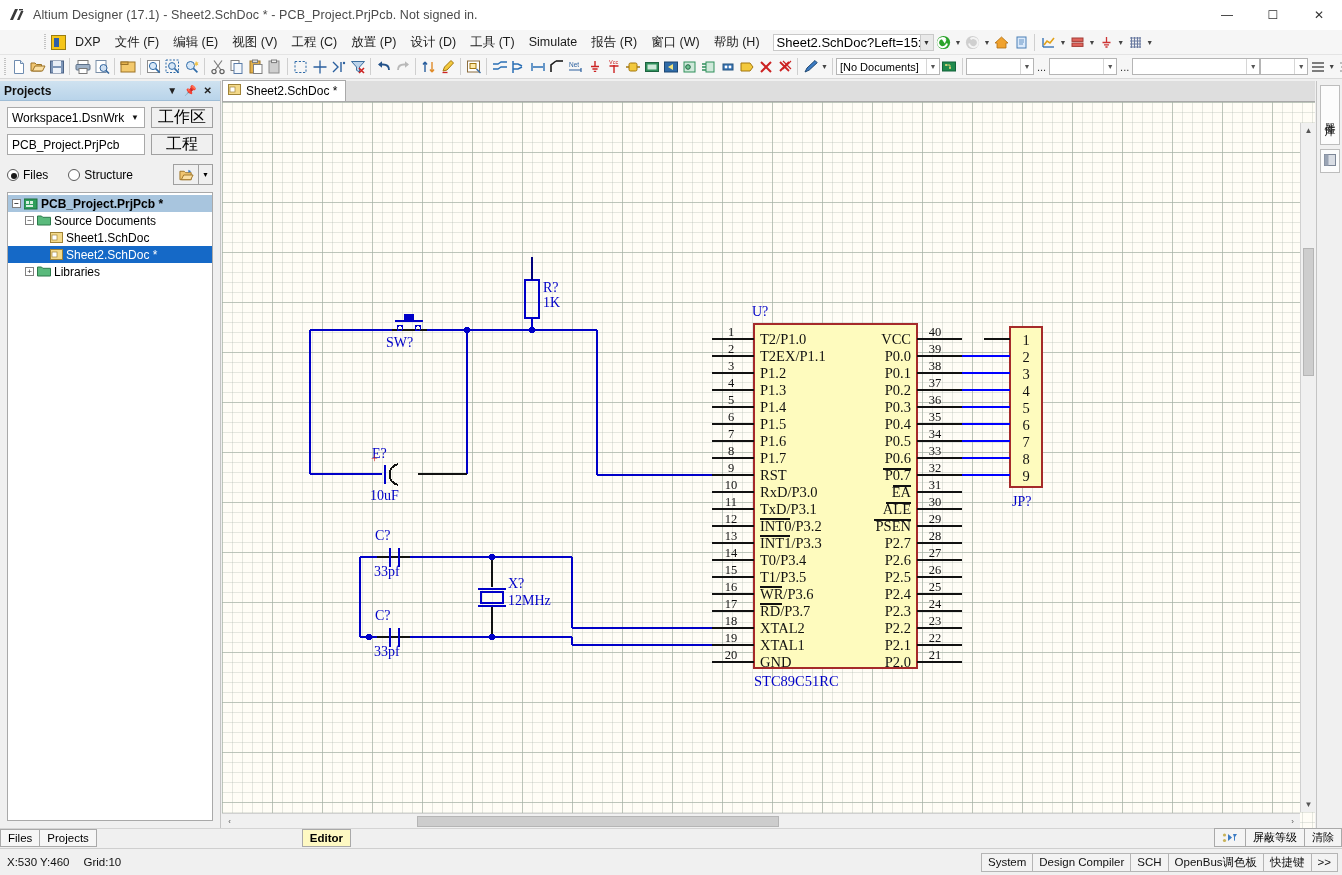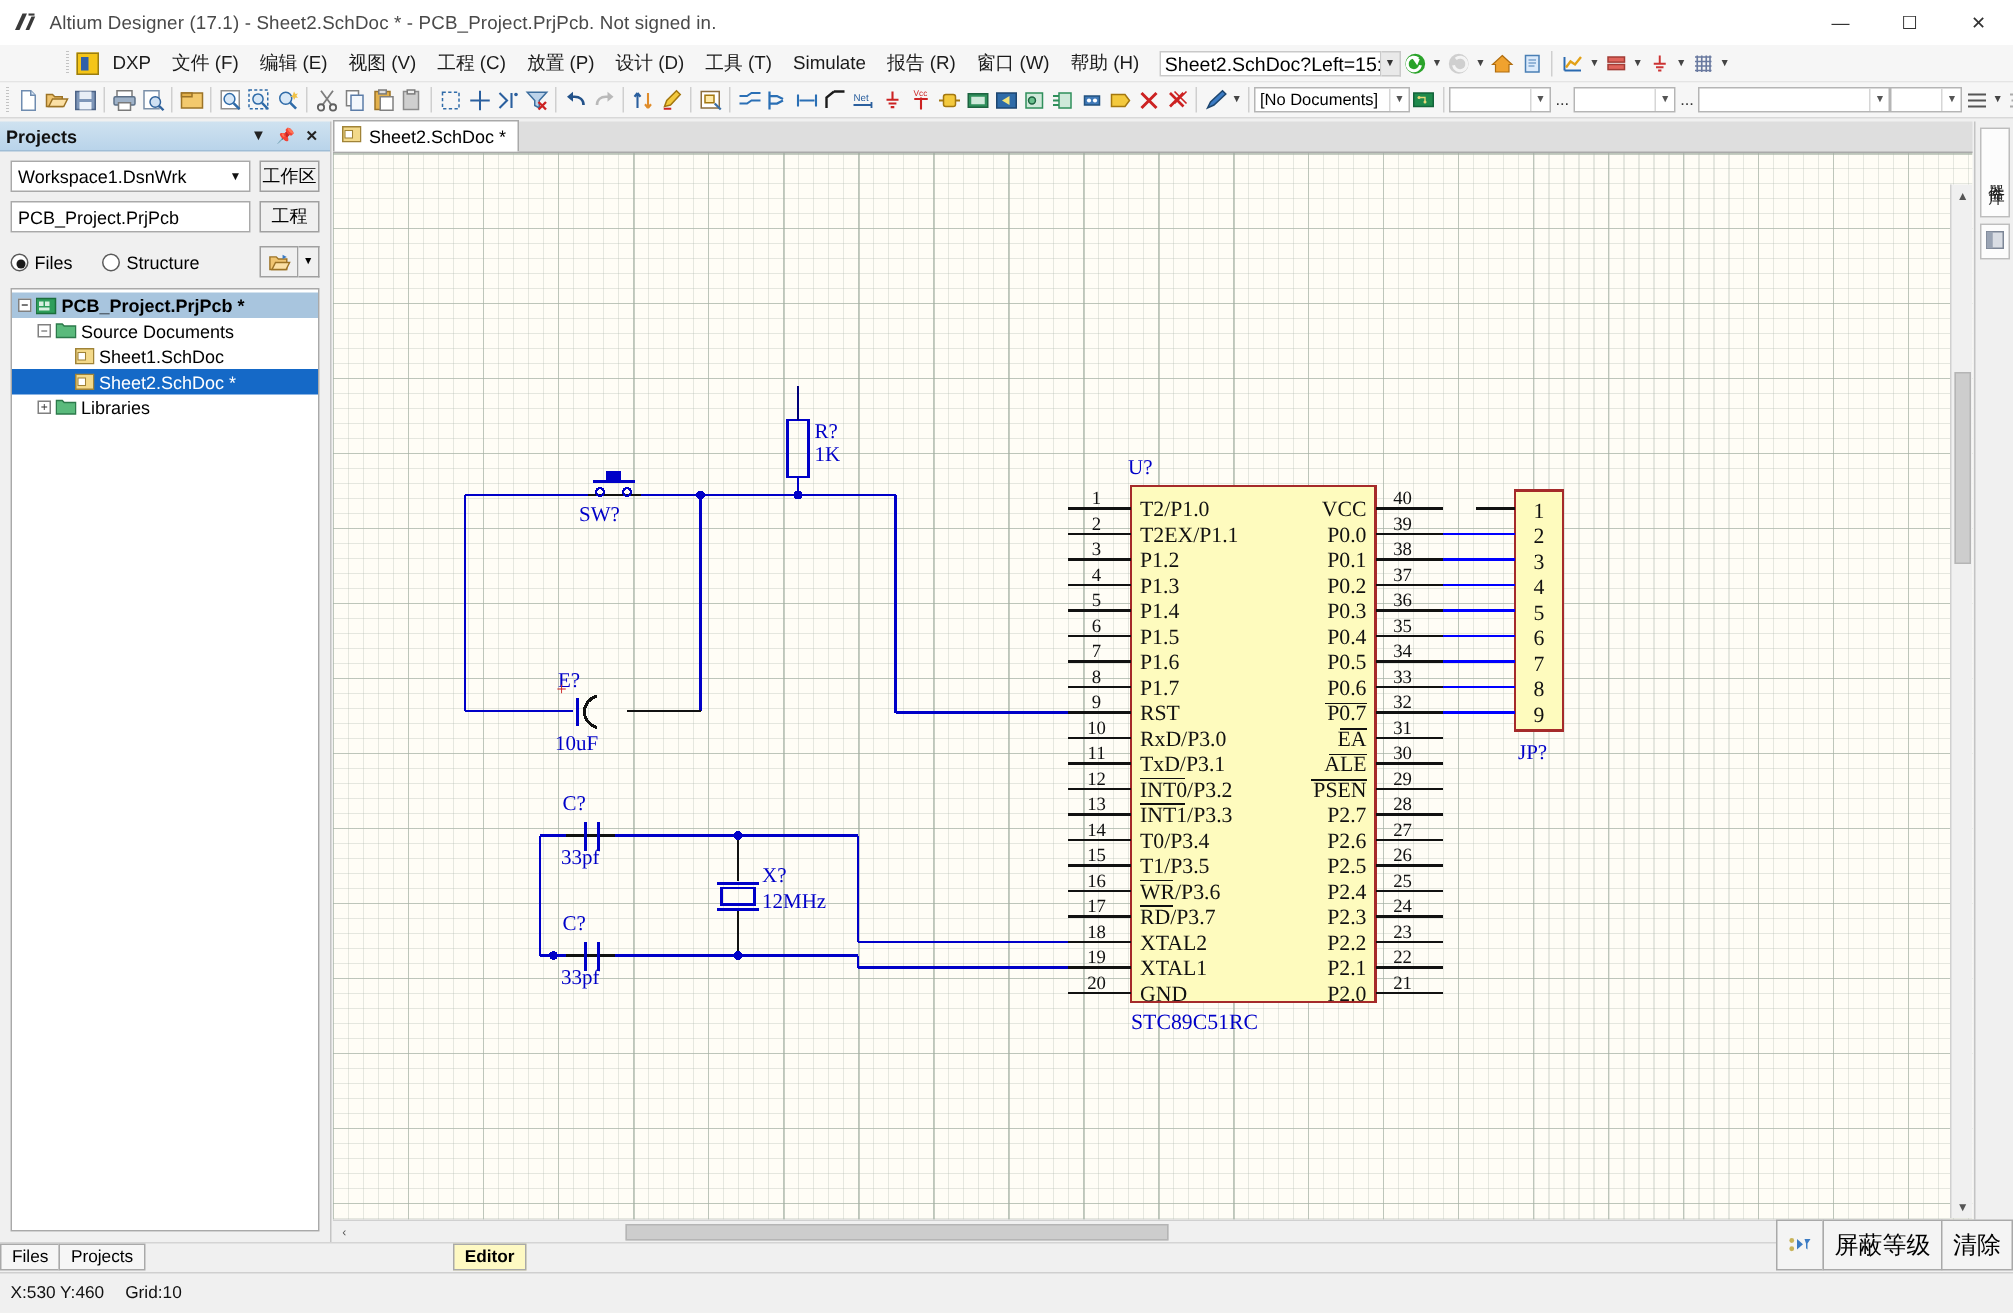--- a/index.html
+++ b/index.html
@@ -120,22 +120,22 @@
   .ddl {
     flex: 1; height: 21px; background: #fff; border: 1px solid #a9a9a9;
     display: flex; align-items: center; padding-left: 4px; font-size: 12px;
   }
   .ddl .arw { margin-left: auto; padding-right: 5px; font-size: 8px; color: #111; }
   .txtbox {
     flex: 1; height: 21px; background: #fff; border: 1px solid #a9a9a9;
     display: flex; align-items: center; padding-left: 4px; font-size: 12px;
   }
   .btn-cn {
-    width: 40px; height: 21px; background: #f0f0f0; border: 1px solid #a0a0a0;
-    display: flex; align-items: center; justify-content: center; font-size: 12px;
+    width: 62px; height: 21px; background: #f0f0f0; border: 1px solid #a0a0a0;
+    display: flex; align-items: center; justify-content: center; font-size: 16px;
   }
 
   .radio-row { display: flex; align-items: center; margin: 3px 0 7px 0; }
   .radio { display: flex; align-items: center; gap: 4px; font-size: 12px; margin-right: 20px; }
   .radio .dot {
     width: 12px; height: 12px; border-radius: 50%; border: 1px solid #5a5a5a;
     background: #fff; position: relative; flex: none;
   }
   .radio.checked .dot::after {
     content:''; position:absolute; left:3px; top:3px; width:6px; height:6px;
@@ -227,22 +227,22 @@
     border-top: 1px solid #d4d4d4;
   }
   .btab {
     height: 18px; border: 1px solid #a9a9a9; background: #f6f6f6;
     display: flex; align-items: center; padding: 0 7px; font-size: 11.5px; margin-right: -1px;
   }
   .btab.active { background: #fef9c3; font-weight: bold; }
   .btab-spacer { flex: none; }
   .tb-right { margin-left: auto; display: flex; align-items: center; }
   .bbtn {
-    height: 34px; border: 1px solid #a9a9a9; background: #f4f4f4; margin-left: -1px;
-    display: flex; align-items: center; padding: 0 7px; font-size: 16px;
+    height: 19px; border: 1px solid #a9a9a9; background: #f4f4f4; margin-left: -1px;
+    display: flex; align-items: center; padding: 0 7px; font-size: 11px;
   }
 
   .statusbar {
     position: absolute; left: 0; bottom: 0; width: 1342px; height: 27px;
     background: #f0f0f0; border-top: 1px solid #cfcfcf;
     display: flex; align-items: center; font-size: 11.5px;
   }
   .sb-coord { padding-left: 7px; color: #111; }
   .sb-grid { padding-left: 14px; color: #111; }
   .sb-panels { margin-left: auto; display: flex; align-items: center; padding-right: 4px; }
@@ -1068,15 +1068,23 @@
       </div>
       <div class="bbtn">屏蔽等级</div>
       <div class="bbtn">清除</div>
     </div>
   </div>
 
   <div class="statusbar">
     <span class="sb-coord">X:530 Y:460</span>
     <span class="sb-grid">Grid:10</span>
 
+    <div class="sb-panels">
+      <div class="sbp">System</div>
+      <div class="sbp">Design Compiler</div>
+      <div class="sbp">SCH</div>
+      <div class="sbp">OpenBus调色板</div>
+      <div class="sbp">快捷键</div>
+      <div class="sbp">&gt;&gt;</div>
+    </div>
   </div>
 
 </div>
 
 </body></html>

